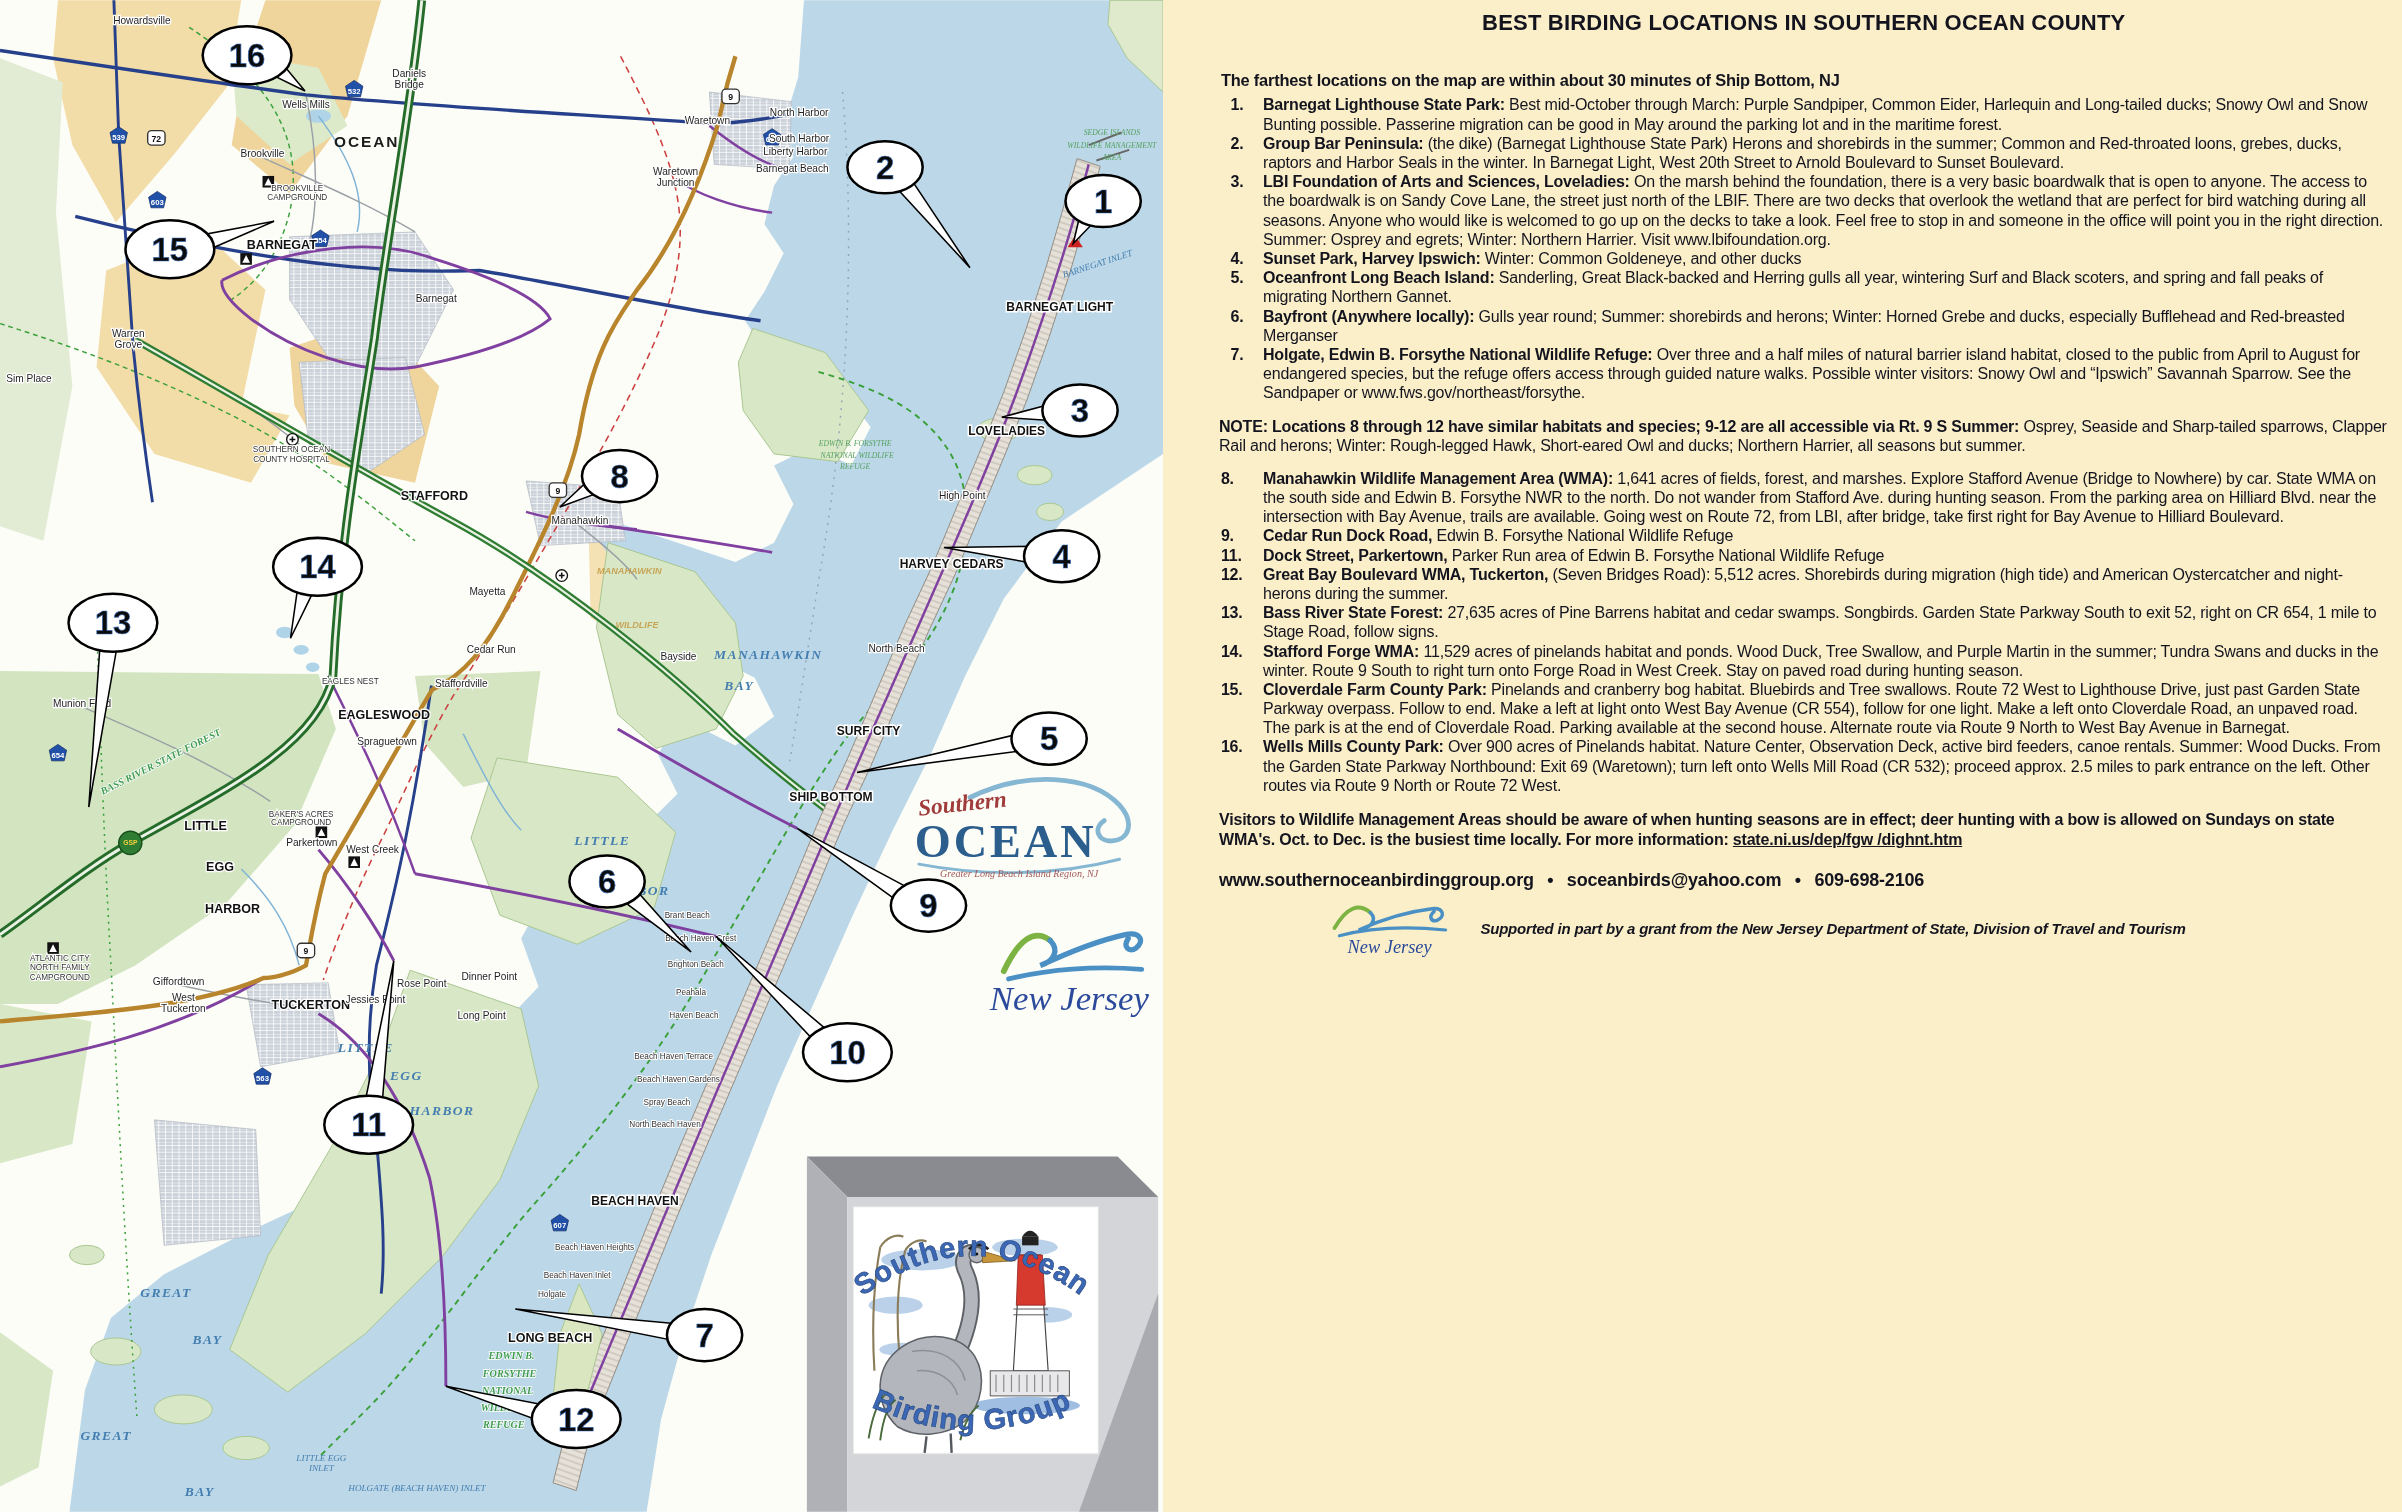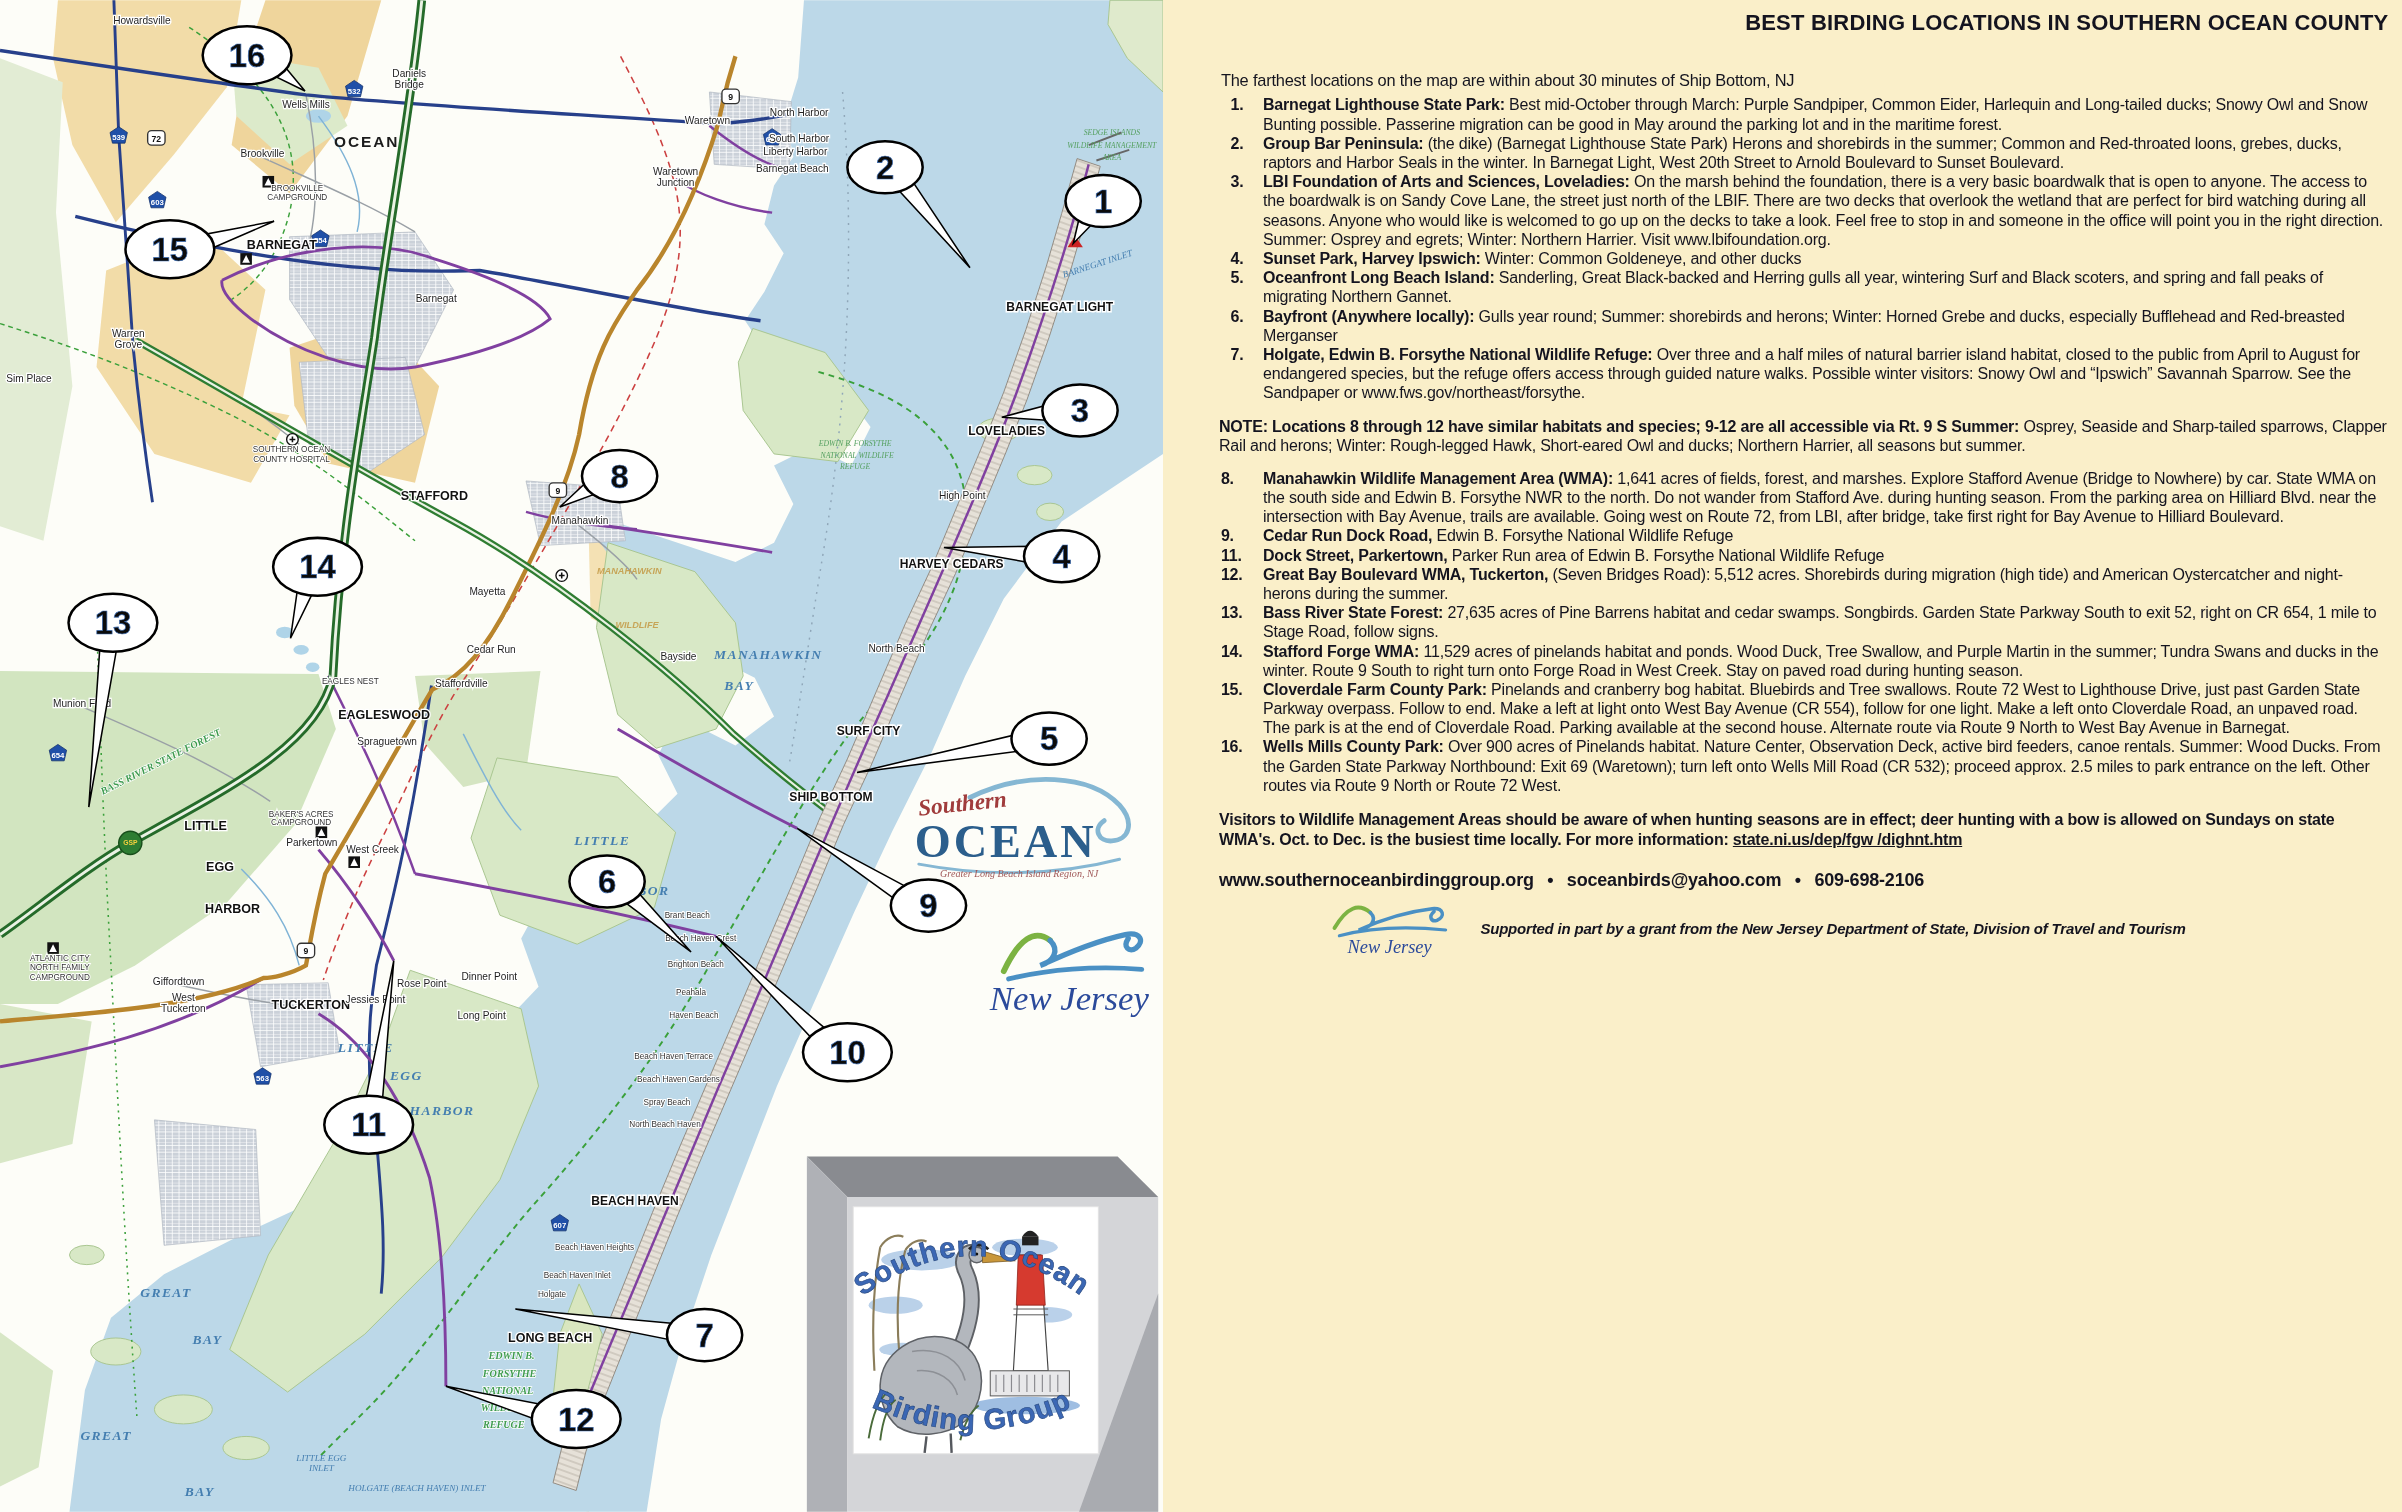--- a/index.html
+++ b/index.html
@@ -25,22 +25,22 @@
   .shield-co{font:700 8px "Liberation Sans",sans-serif;fill:#fff;}
   .gsp-t{font:700 7px "Liberation Sans",sans-serif;fill:#F3D03E;}
   .arc-top,.arc-bot{font:700 30px "Liberation Sans",sans-serif;fill:#3B67B4;stroke:#26477e;stroke-width:.6px;letter-spacing:1px;}
   .so-script{font:italic 700 24px "Liberation Serif",serif;fill:#A03C3C;}
   .so-main{font:700 48px "Liberation Serif",serif;fill:#2B5E8C;letter-spacing:3px;}
   .so-tag{font:italic 10.5px "Liberation Serif",serif;fill:#A05858;}
   .nj-big{font:italic 36px "Liberation Serif",serif;fill:#2B4A9B;}
   
   #panel{position:absolute;left:1163px;top:0;width:1239px;height:1512px;background:#FAEFC9;
          box-sizing:border-box;padding:0 13.5px 0 56px;color:#14141f;}
-  #panel .title{font-size:22px;font-weight:bold;text-align:right;margin:9.7px 0 0 0;letter-spacing:0.2px;}
-  #panel .intro{font-size:16.4px;font-weight:normal;margin:35px 0 5.8px 1.9px;letter-spacing:-0.2px;}
+  #panel .title{font-size:22px;font-weight:bold;text-align:center;margin:9.7px 0 0 0;letter-spacing:0.2px;}
+  #panel .intro{font-size:16.4px;font-weight:bold;margin:35px 0 5.8px 1.9px;letter-spacing:-0.2px;}
   .loclist{font-size:16px;line-height:1.2;letter-spacing:-0.2px;}
   .loc{display:flex;}
   .loc .n{flex:none;width:44px;font-weight:bold;box-sizing:border-box;padding-left:11.6px;}
   #list2 .loc .n{padding-left:1.9px;}
   .loc .t{flex:1;}
   .note{font-size:16px;line-height:1.2;letter-spacing:-0.2px;margin:14.5px 0 13.5px 0;}
   .notice{font-size:16px;font-weight:bold;line-height:1.25;margin:15.4px 0 0 0;letter-spacing:-0.2px;}
   .contact{font-size:18px;font-weight:bold;text-align:left;margin-top:19.3px;letter-spacing:-0.2px;}
   .contact .sep{padding:0 13.5px;}
   .footer{display:flex;align-items:center;margin:5.8px 0 0 101px;gap:15.4px;}

